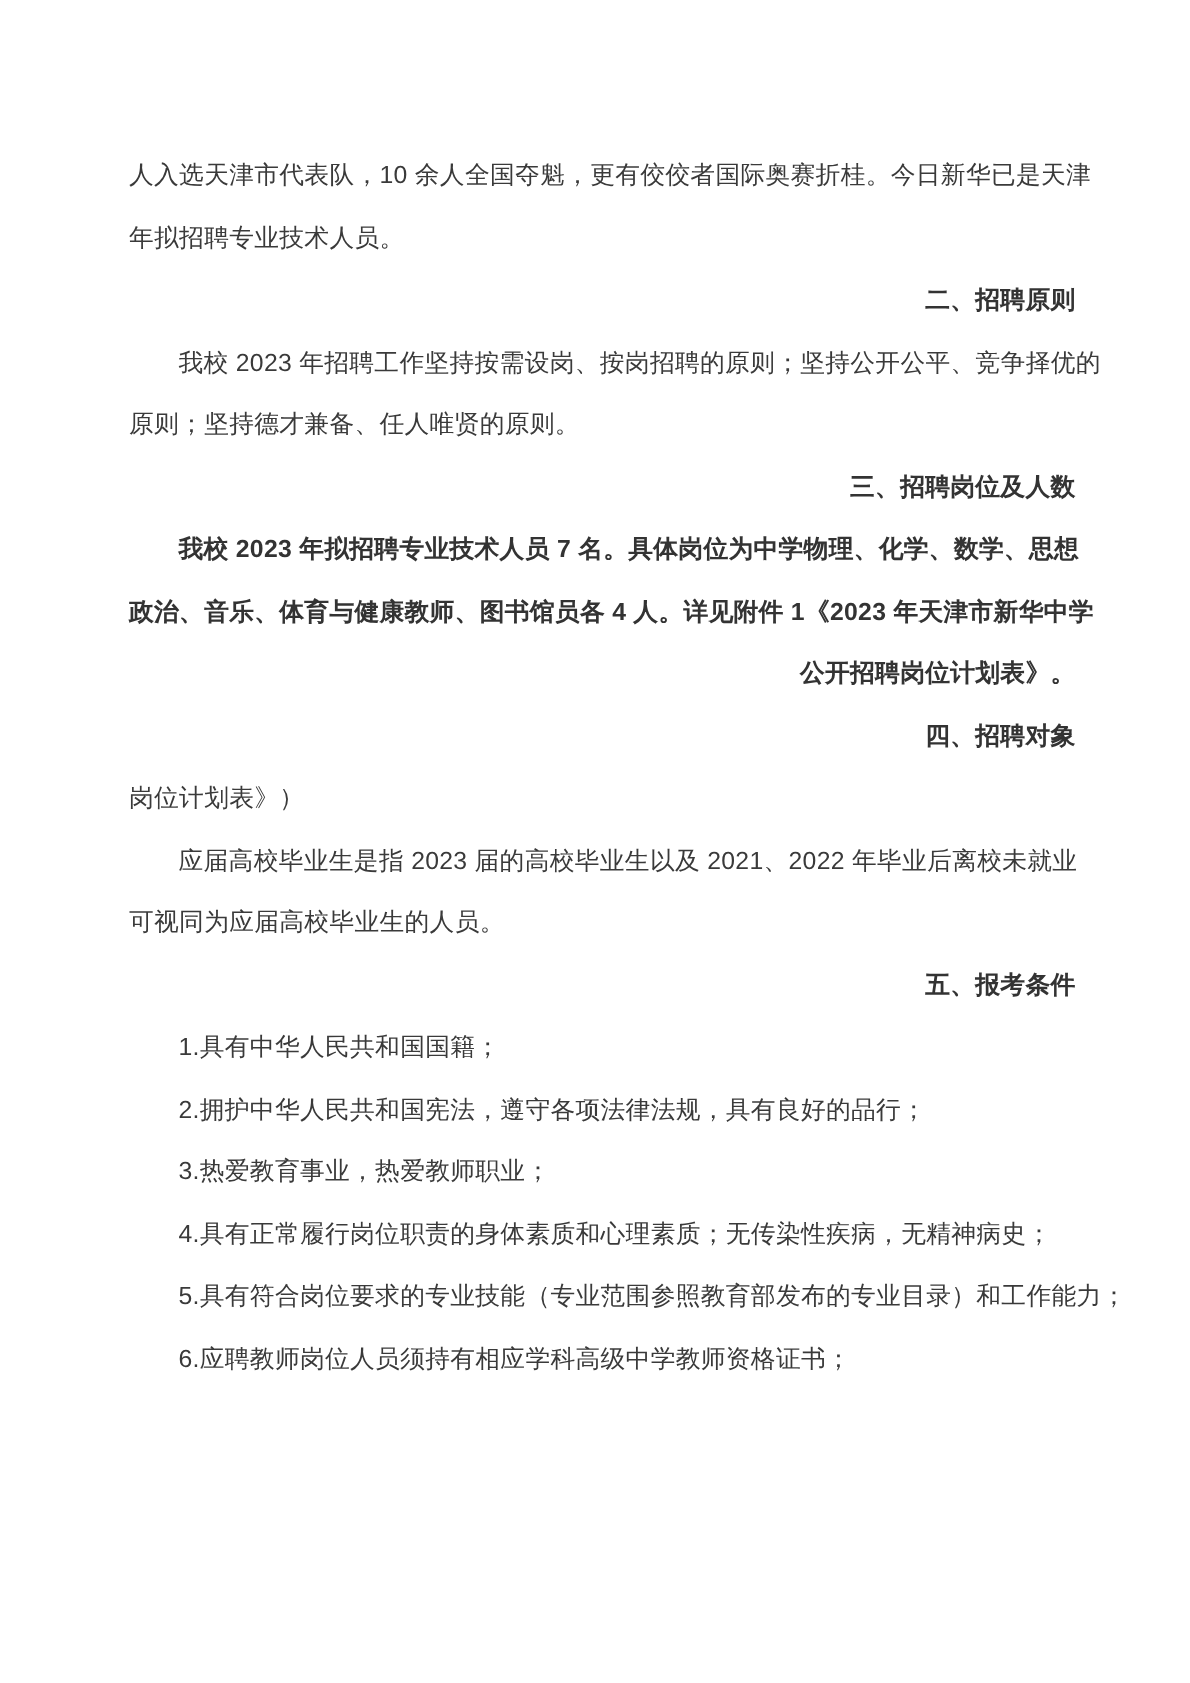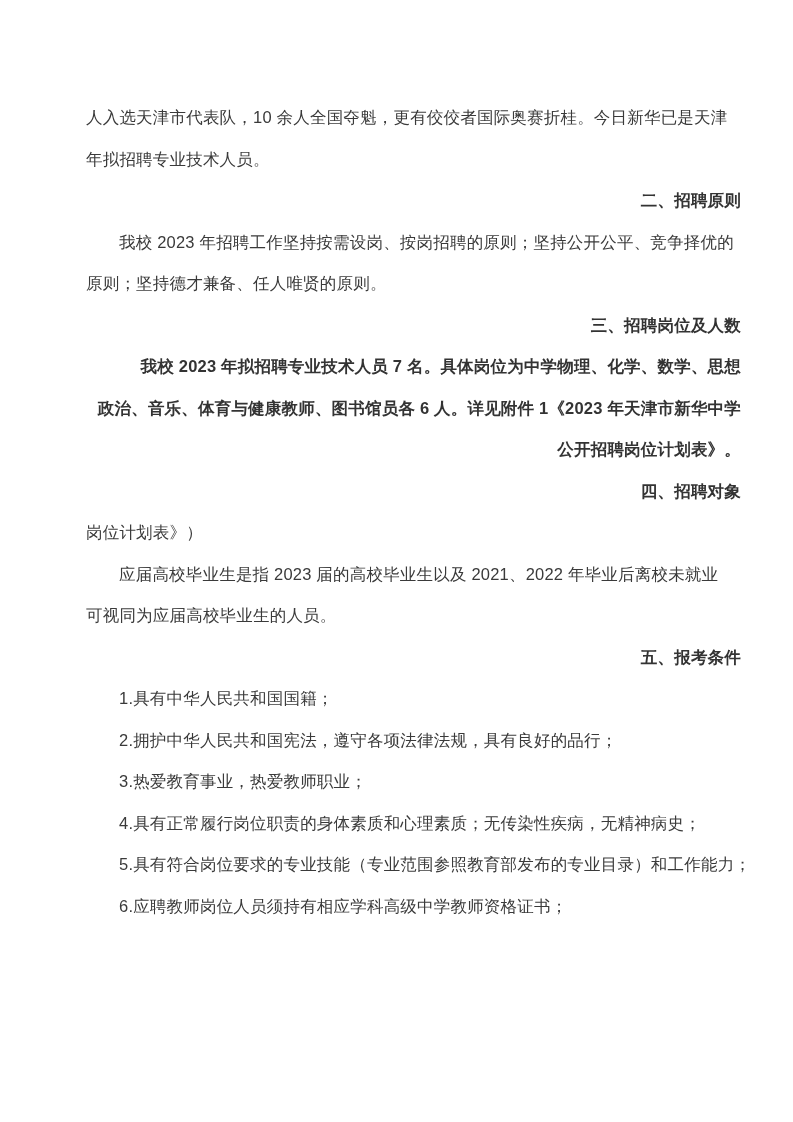--- a/index.html
+++ b/index.html
@@ -6,21 +6,21 @@
     margin: 0;
     padding: 0;
     background: #ffffff;
   }
   .page {
     position: relative;
     width: 793px;
     height: 1122px;
     background: #ffffff;
     box-sizing: border-box;
-    padding: 97px 52px 0 86px;
+    padding: 97px 76px 0 86px;
     overflow: hidden;
     font-family: "Liberation Sans", "DejaVu Sans", sans-serif;
     color: #3a3a3a;
   }
   .line {
     font-size: 16.5px;
     line-height: 41.5px;
     height: 41.5px;
     white-space: nowrap;
     letter-spacing: 0.2px;
@@ -38,21 +38,21 @@
 <body>
 
 <div class="page" style="background: rgb(255, 255, 255); color: rgb(58, 58, 58);">
     <div class="line">人入选天津市代表队，10 余人全国夺魁，更有佼佼者国际奥赛折桂。今日新华已是天津</div>
     <div class="line">年拟招聘专业技术人员。</div>
     <div class="line bold indent">二、招聘原则</div>
     <div class="line indent">我校 2023 年招聘工作坚持按需设岗、按岗招聘的原则；坚持公开公平、竞争择优的</div>
     <div class="line">原则；坚持德才兼备、任人唯贤的原则。</div>
     <div class="line bold indent">三、招聘岗位及人数</div>
     <div class="line bold indent">我校 2023 年拟招聘专业技术人员 7 名。具体岗位为中学物理、化学、数学、思想</div>
-    <div class="line bold">政治、音乐、体育与健康教师、图书馆员各 6 人。详见附件 1《2023 年天津市新华中学</div>
+    <div class="line bold">政治、音乐、体育与健康教师、图书馆员各 4 人。详见附件 1《2023 年天津市新华中学</div>
     <div class="line bold">公开招聘岗位计划表》。</div>
     <div class="line bold indent">四、招聘对象</div>
     <div class="line">岗位计划表》）</div>
     <div class="line indent">应届高校毕业生是指 2023 届的高校毕业生以及 2021、2022 年毕业后离校未就业</div>
     <div class="line">可视同为应届高校毕业生的人员。</div>
     <div class="line bold indent">五、报考条件</div>
     <div class="line indent">1.具有中华人民共和国国籍；</div>
     <div class="line indent">2.拥护中华人民共和国宪法，遵守各项法律法规，具有良好的品行；</div>
     <div class="line indent">3.热爱教育事业，热爱教师职业；</div>
     <div class="line indent">4.具有正常履行岗位职责的身体素质和心理素质；无传染性疾病，无精神病史；</div>

